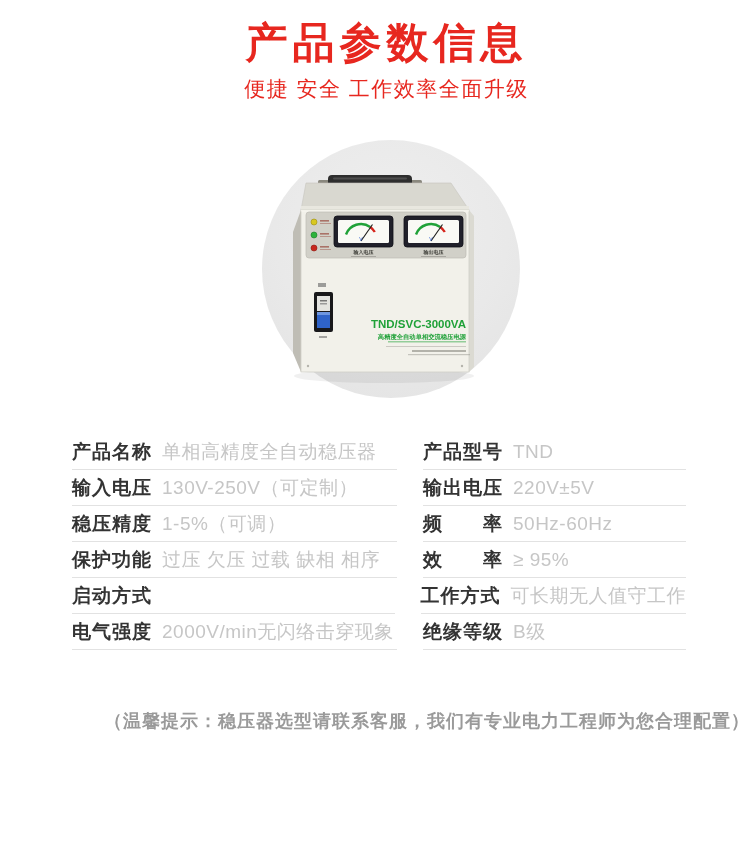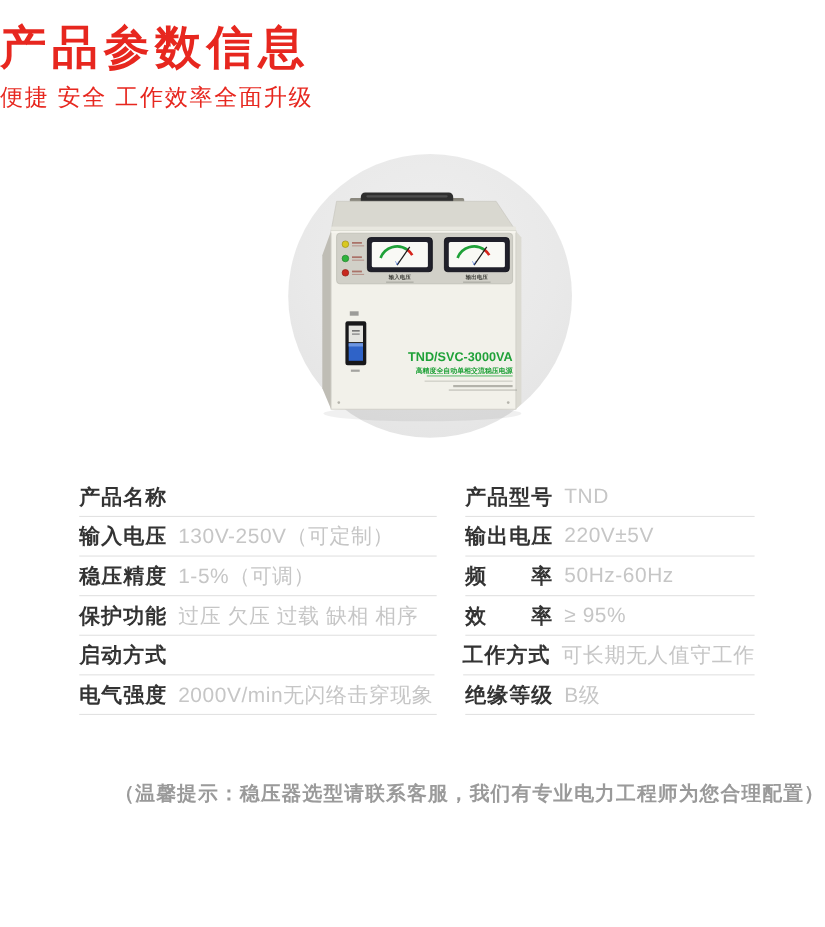--- a/index.html
+++ b/index.html
@@ -11,21 +11,21 @@
     --circle_bg:#e9e9e9;
     --device_green:#1fa138;
   }
   *{box-sizing:border-box;margin:0;padding:0;}
   html,body{width:750px;background:#ffffff;}
   body{
     height:843px;
     font-family:"Liberation Sans","DejaVu Sans",sans-serif;
     overflow:hidden;
   }
-  .header{padding-top:21px;text-align:left;}
+  .header{padding-top:21px;text-align:center;margin-left:23px;}
   .title{
     color:var(--accent_red);
     font-size:42px;line-height:44px;font-weight:bold;letter-spacing:5px;
   }
   .subtitle{
     margin-top:13px;
     color:var(--accent_red);
     font-size:21px;line-height:22px;font-weight:500;letter-spacing:1.5px;
   }
   .hero{position:relative;height:258px;margin-top:40px;text-align:center;}
@@ -144,20 +144,21 @@
       <circle cx="46" cy="226" r="1.2" fill="#b5b4ac"></circle>
       <circle cx="200" cy="226" r="1.2" fill="#b5b4ac"></circle>
     </svg>
   </div>
 </div>
 
 <div class="spec-table" id="spec-table">
   <div class="spec-row">
     <div class="cell left">
       <span class="spec-label">产品名称</span>
+      <span class="spec-value">单相高精度全自动稳压器</span>
     </div>
     <div class="cell right">
       <span class="spec-label">产品型号</span>
       <span class="spec-value">TND</span>
     </div>
   </div>
 
   <div class="spec-row">
     <div class="cell left">
       <span class="spec-label">输入电压</span>

